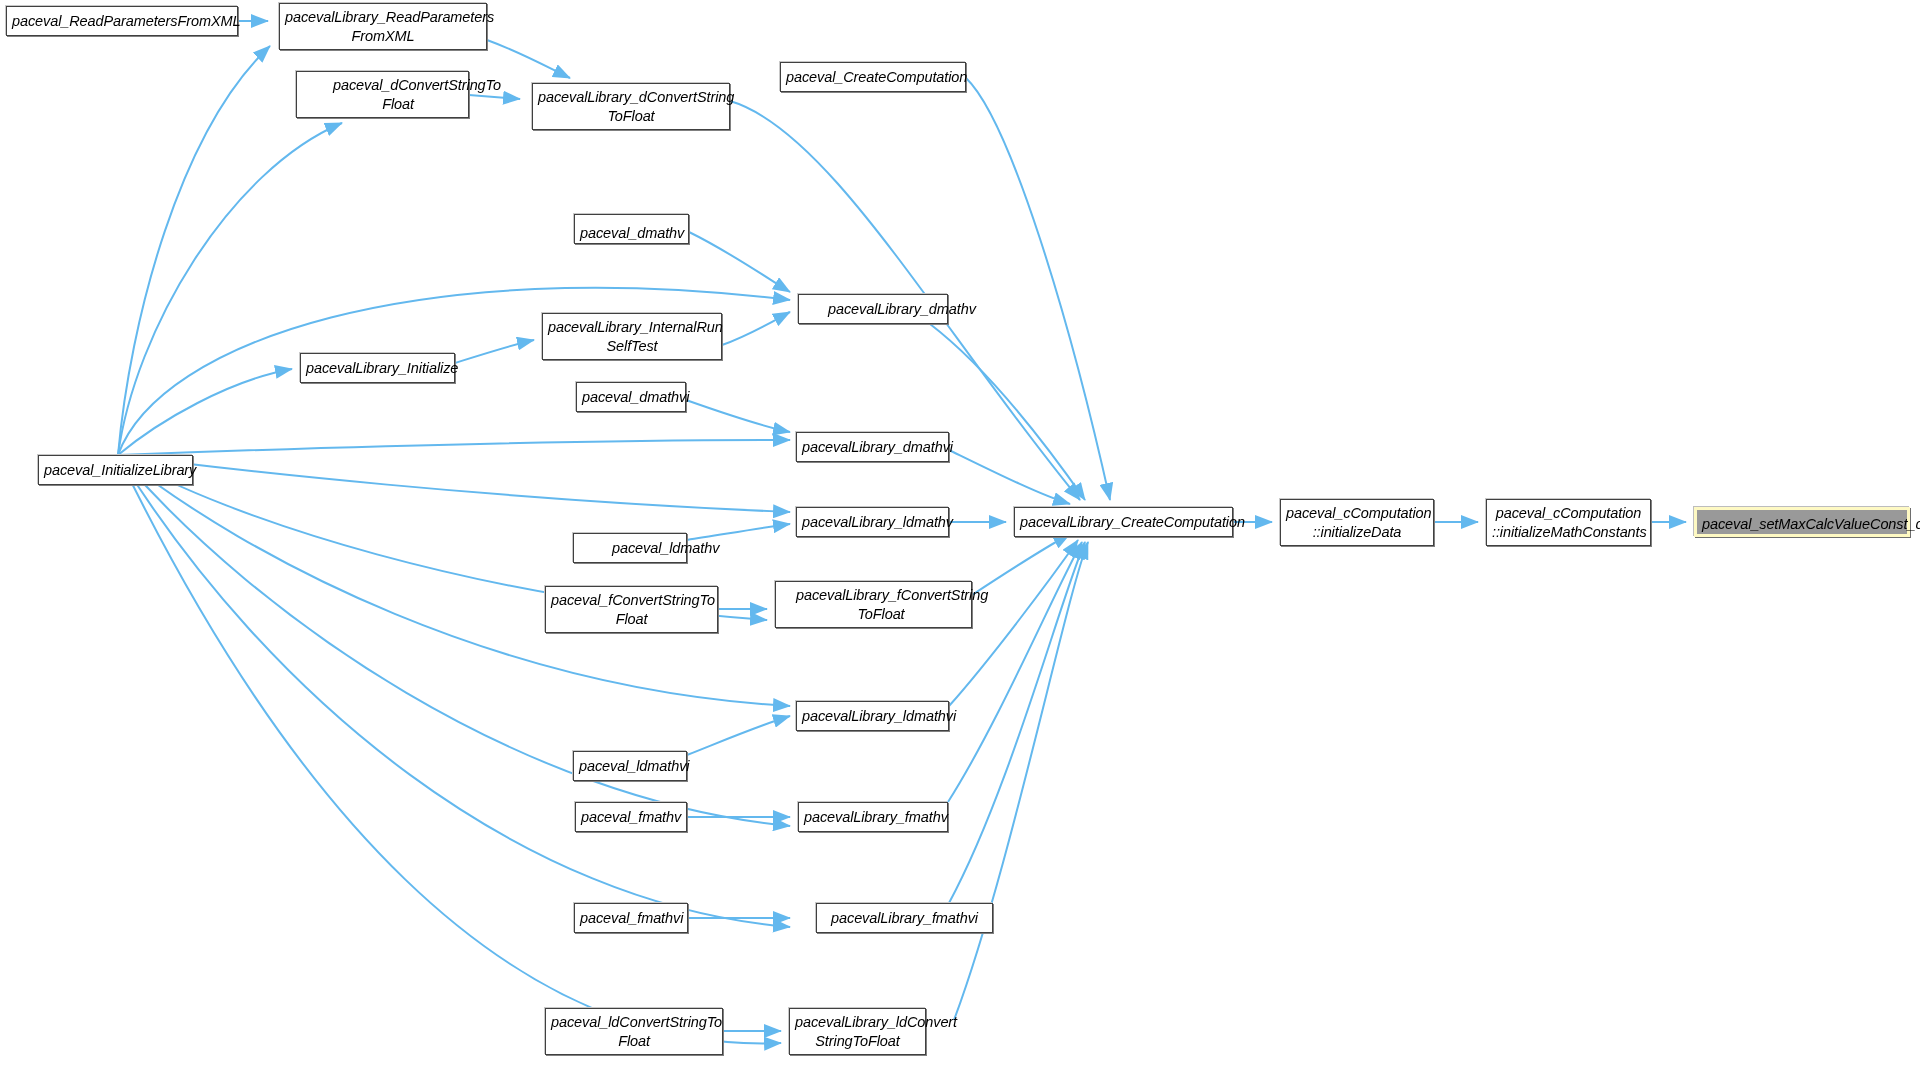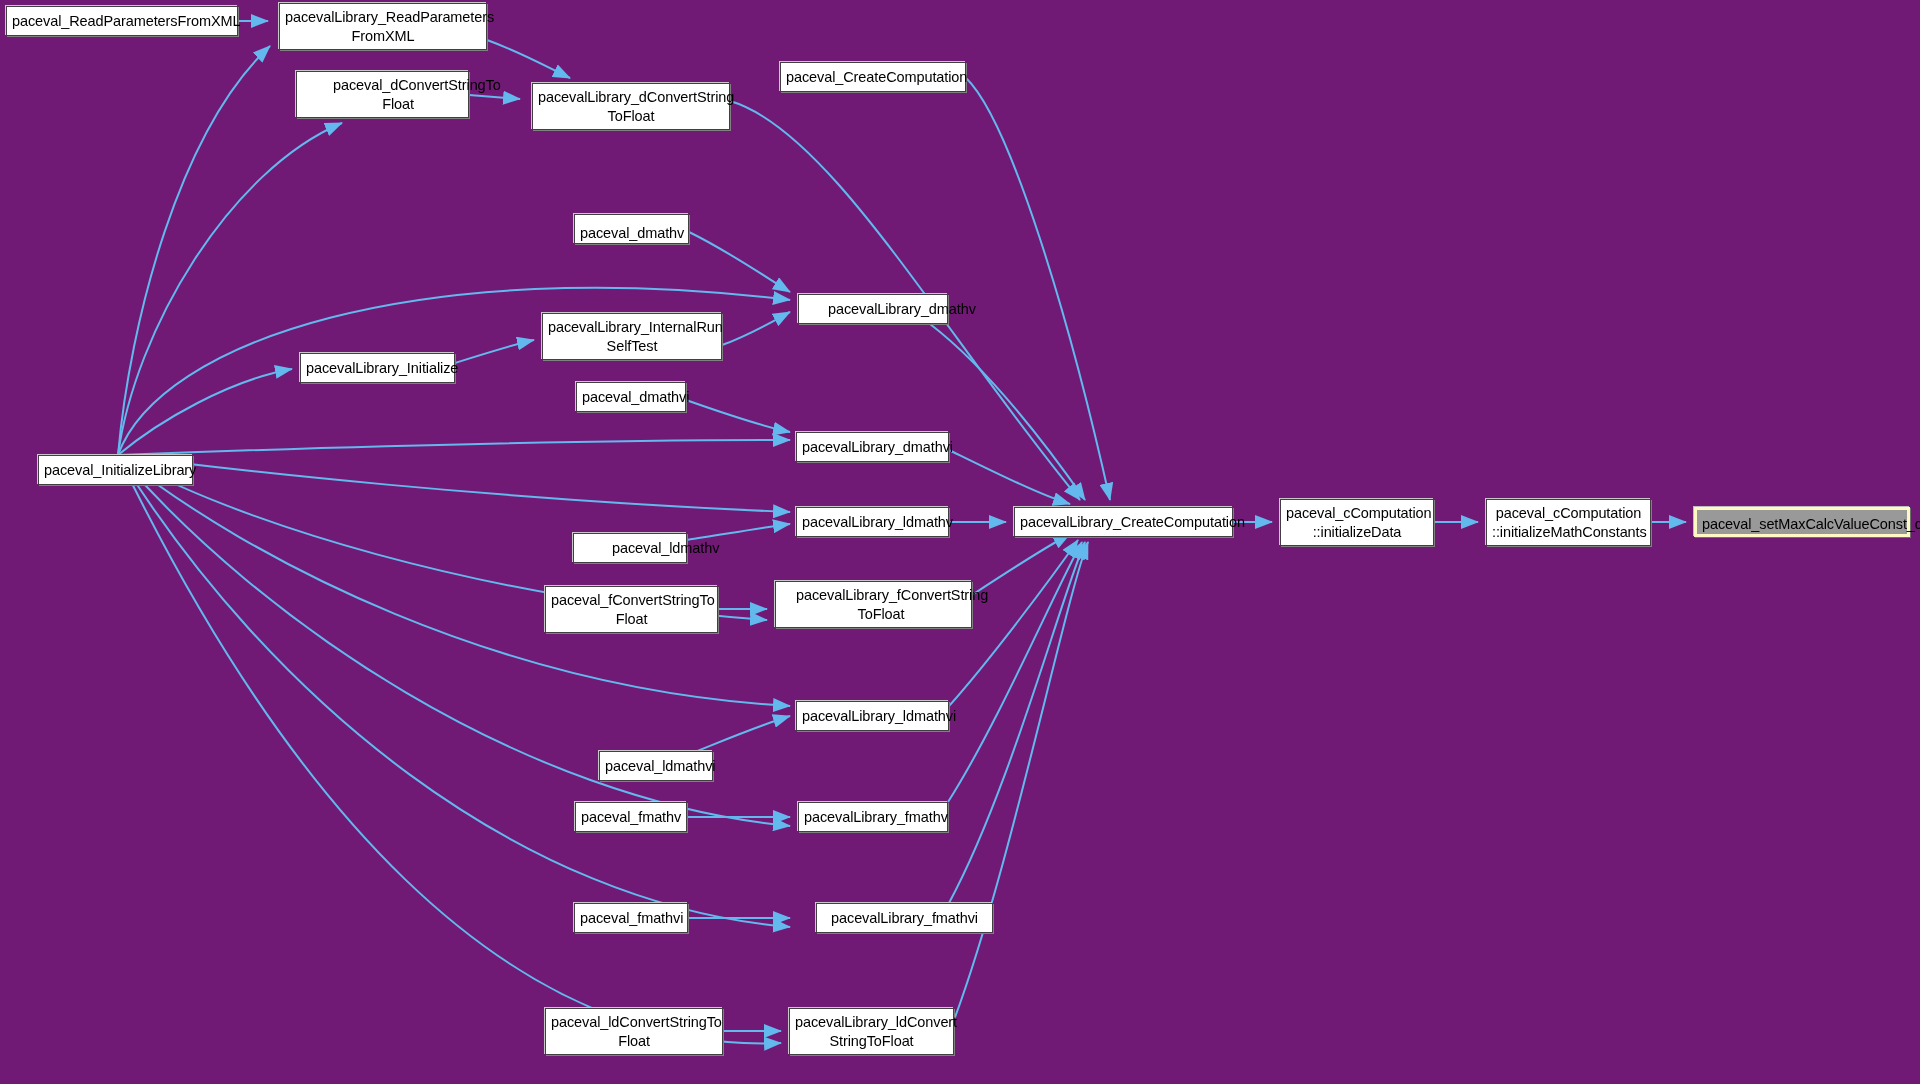--- a/index.html
+++ b/index.html
@@ -5,23 +5,24 @@
 <style>
   html, body {
     margin: 0;
     padding: 0;
     background: #000000;
   }
   #canvas {
     position: relative;
     width: 1920px;
     height: 1084px;
-    background: #701a75;
+    background: #ffffff;
     overflow: hidden;
     font-family: "Liberation Sans", "DejaVu Sans", sans-serif;
+    font-style: italic;
   }
   #edge-layer {
     position: absolute;
     left: 0;
     top: 0;
     width: 1920px;
     height: 1084px;
     pointer-events: none;
   }
   .node {
@@ -129,24 +130,24 @@
       <div class="node" style="left: 1280px; top: 499px; width: 154px; height: 47px;"><span class="node-label">paceval_cComputation
 ::initializeData</span></div>
       <div class="node" style="left: 1486px; top: 499px; width: 165px; height: 47px;"><span class="node-label">paceval_cComputation
 ::initializeMathConstants</span></div>
       <div class="node highlight" style="left: 1694px; top: 507px; width: 216px; height: 30px;"><span class="node-label">paceval_setMaxCalcValueConst_d</span></div>
       <div class="node" style="left: 545px; top: 586px; width: 173px; height: 47px; justify-content: flex-end;"><span class="node-label">paceval_fConvertStringTo
 Float</span></div>
       <div class="node" style="left: 775px; top: 581px; width: 197px; height: 47px; padding-left: 20px;"><span class="node-label">pacevalLibrary_fConvertString
 ToFloat</span></div>
       <div class="node" style="left: 796px; top: 701px; width: 153px; height: 30px;"><span class="node-label">pacevalLibrary_ldmathvi</span></div>
-      <div class="node" style="left: 599px; top: 751px; width: 114px; height: 30px; text-align: center;"><span class="node-label">paceval_ldmathvi</span></div>
+      <div class="node" style="left: 573px; top: 751px; width: 114px; height: 30px; text-align: center;"><span class="node-label">paceval_ldmathvi</span></div>
       <div class="node" style="left: 798px; top: 802px; width: 150px; height: 30px;"><span class="node-label">pacevalLibrary_fmathv</span></div>
       <div class="node" style="left: 575px; top: 802px; width: 112px; height: 30px;"><span class="node-label">paceval_fmathv</span></div>
       <div class="node" style="left: 816px; top: 903px; width: 177px; height: 30px;"><span class="node-label">pacevalLibrary_fmathvi</span></div>
       <div class="node" style="left: 574px; top: 903px; width: 114px; height: 30px;"><span class="node-label">paceval_fmathvi</span></div>
-      <div class="node" style="left: 789px; top: 1008px; width: 165px; height: 47px;"><span class="node-label">pacevalLibrary_ldConvert
+      <div class="node" style="left: 789px; top: 1008px; width: 137px; height: 47px;"><span class="node-label">pacevalLibrary_ldConvert
 StringToFloat</span></div>
       <div class="node" style="left: 545px; top: 1008px; width: 178px; height: 47px;"><span class="node-label">paceval_ldConvertStringTo
 Float</span></div>
     </div>
 
 </div>
 
 </body></html>

